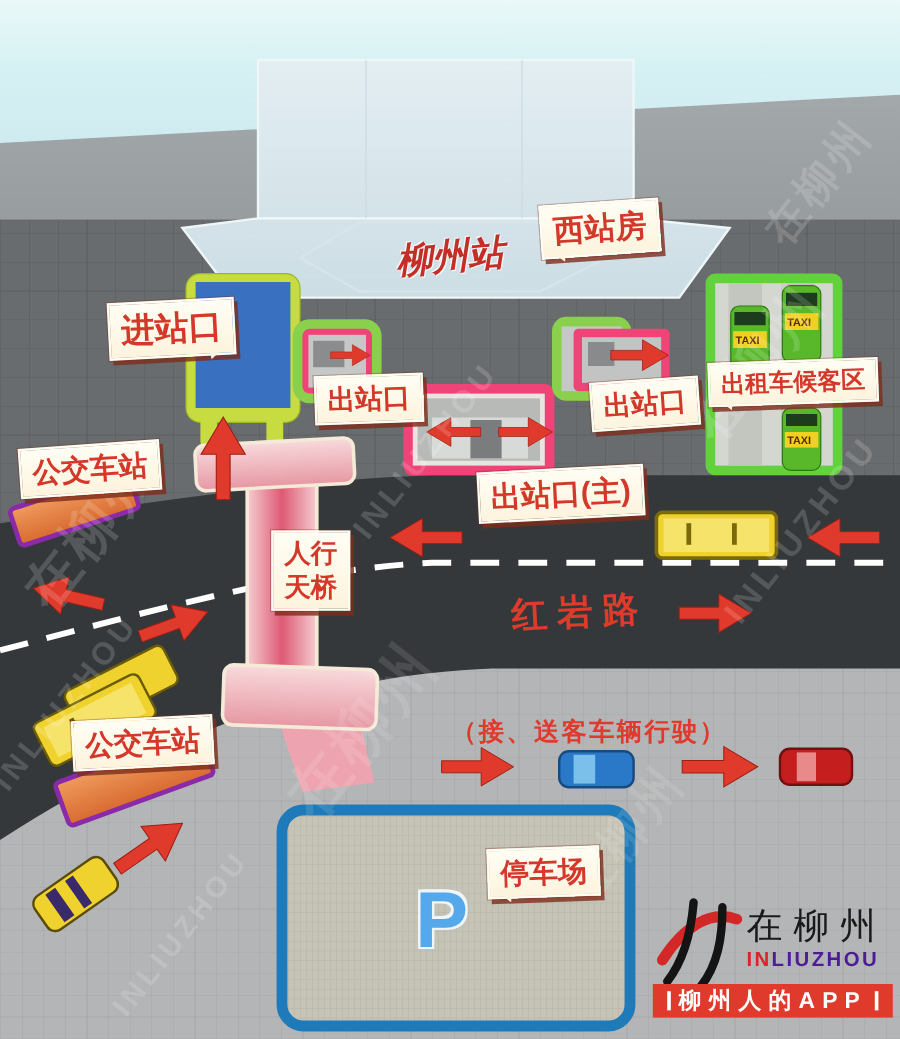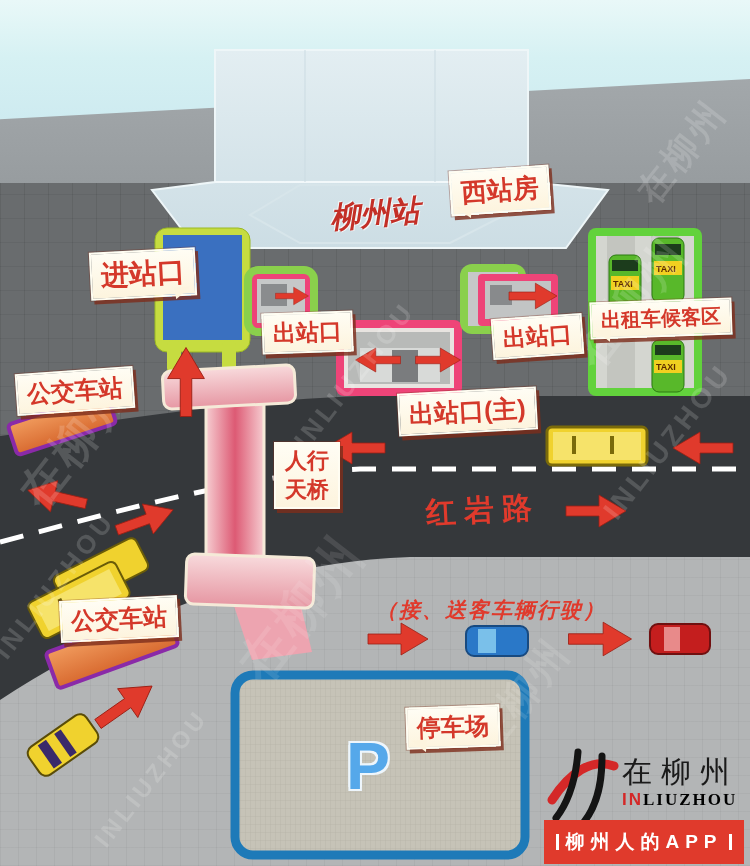--- a/index.html
+++ b/index.html
@@ -43,21 +43,21 @@
 
   .station-name{z-index:3;color:#c32f27;font-family:"DejaVu Serif",serif;font-weight:bold;
     font-style:italic;text-shadow:1px 1px 0 #f2f6f7,-1px -1px 0 #f2f6f7;}
   .p-letter{z-index:3;color:#55a8ea;font-weight:bold;
     text-shadow:2px 2px 0 #eef6fc,-2px -2px 0 #eef6fc,2px -2px 0 #eef6fc,-2px 2px 0 #eef6fc;}
 
   
   .logo-cn{z-index:4;color:#1a1a1a;letter-spacing:9px;font-weight:500;}
   .logo-en{z-index:4;font-weight:bold;letter-spacing:2px;}
   .logo-en .in{color:#d42828;text-align:center;}
-  .logo-en .liuzhou{color:#000000;font-family:Liberation Serif, serif;}
+  .logo-en .liuzhou{color:#4c1d95;}
   .logo-banner{z-index:4;background:var(--accent-red,#e03a2c);color:#fff;display:flex;
     align-items:center;justify-content:center;letter-spacing:6px;font-weight:bold;}
   .logo-banner::before,.logo-banner::after{content:"";width:3px;height:16px;background:#fff;margin:0 6px;}
 </style>
 </head>
 <body>
 
 <div class="stage">
 
   <div class="abs sky"></div>
@@ -231,34 +231,34 @@
   <div class="abs station-name" style="left:330px;top:194px;font-size:30px;transform:rotate(-5deg);">柳州站</div>
 
   <div class="abs label tail-bl" style="left:450px;top:168px;font-size:26px;transform:rotate(-4deg);">西站房</div>
   <div class="abs label tail-br" style="left:90px;top:250px;font-size:28px;transform:rotate(-3deg);">进站口</div>
   <div class="abs label" style="left:262px;top:312px;font-size:23px;transform:rotate(-2deg);">出站口</div>
   <div class="abs label" style="left:492px;top:316px;font-size:23px;transform:rotate(-4deg);">出站口</div>
   <div class="abs label" style="left:398px;top:390px;font-size:25px;transform:rotate(-3deg);">出站口(主)</div>
   <div class="abs label tail-bl" style="left:590px;top:300px;font-size:20px;transform:rotate(-2deg);">出租车候客区</div>
   <div class="abs label" style="left:16px;top:370px;font-size:24px;transform:rotate(-4deg);">公交车站</div>
   <div class="abs label" style="left:60px;top:598px;font-size:24px;transform:rotate(-3deg);">公交车站</div>
-  <div class="abs label" style="left:226px;top:442px;font-size:22px;text-align:center;line-height:1.3;margin-left:48px;">
+  <div class="abs label" style="left:226px;top:442px;font-size:22px;text-align:center;line-height:1.3;">
     <div>人行</div>
     <div>天桥</div>
   </div>
   <div class="abs label tail-bl" style="left:406px;top:706px;font-size:24px;transform:rotate(-2deg);">停车场</div>
 
   <div class="abs freetext" style="left:426px;top:490px;font-size:30px;letter-spacing:8px;transform:rotate(-3deg);">红岩路</div>
-  <div class="abs freetext" style="left:376px;top:596px;font-size:21px;letter-spacing:2px;font-style:italic;">（接、送客车辆行驶）</div>
+  <div class="abs freetext" style="left:376px;top:596px;font-size:21px;letter-spacing:2px;">（接、送客车辆行驶）</div>
   <div class="abs p-letter" style="left:346px;top:728px;font-size:66px;">P</div>
 
   <svg class="abs" style="left:544px;top:742px;z-index:4;" width="78" height="84" viewBox="0 0 78 84">
     <path d="M8,58 C26,30 48,16 70,24" fill="none" stroke="#d42828" stroke-width="9" stroke-linecap="round"></path>
     <path d="M34,10 C32,34 26,58 12,76" fill="none" stroke="#141414" stroke-width="7" stroke-linecap="round"></path>
     <path d="M58,14 C58,40 54,62 40,80" fill="none" stroke="#141414" stroke-width="7" stroke-linecap="round"></path>
   </svg>
   <div class="abs logo-cn" style="left:622px;top:752px;font-size:30px;">在柳州</div>
   <div class="abs logo-en" style="left:622px;top:790px;font-size:17px;">
     <span class="in">IN</span><span class="liuzhou">LIUZHOU</span>
   </div>
-  <div class="abs logo-banner" style="left:544px;top:820px;width:200px;height:44px;font-size:19px;">柳州人的APP</div>
+  <div class="abs logo-banner" style="left:544px;top:820px;width:200px;height:28px;font-size:19px;">柳州人的APP</div>
 
 </div>
 
 </body></html>

